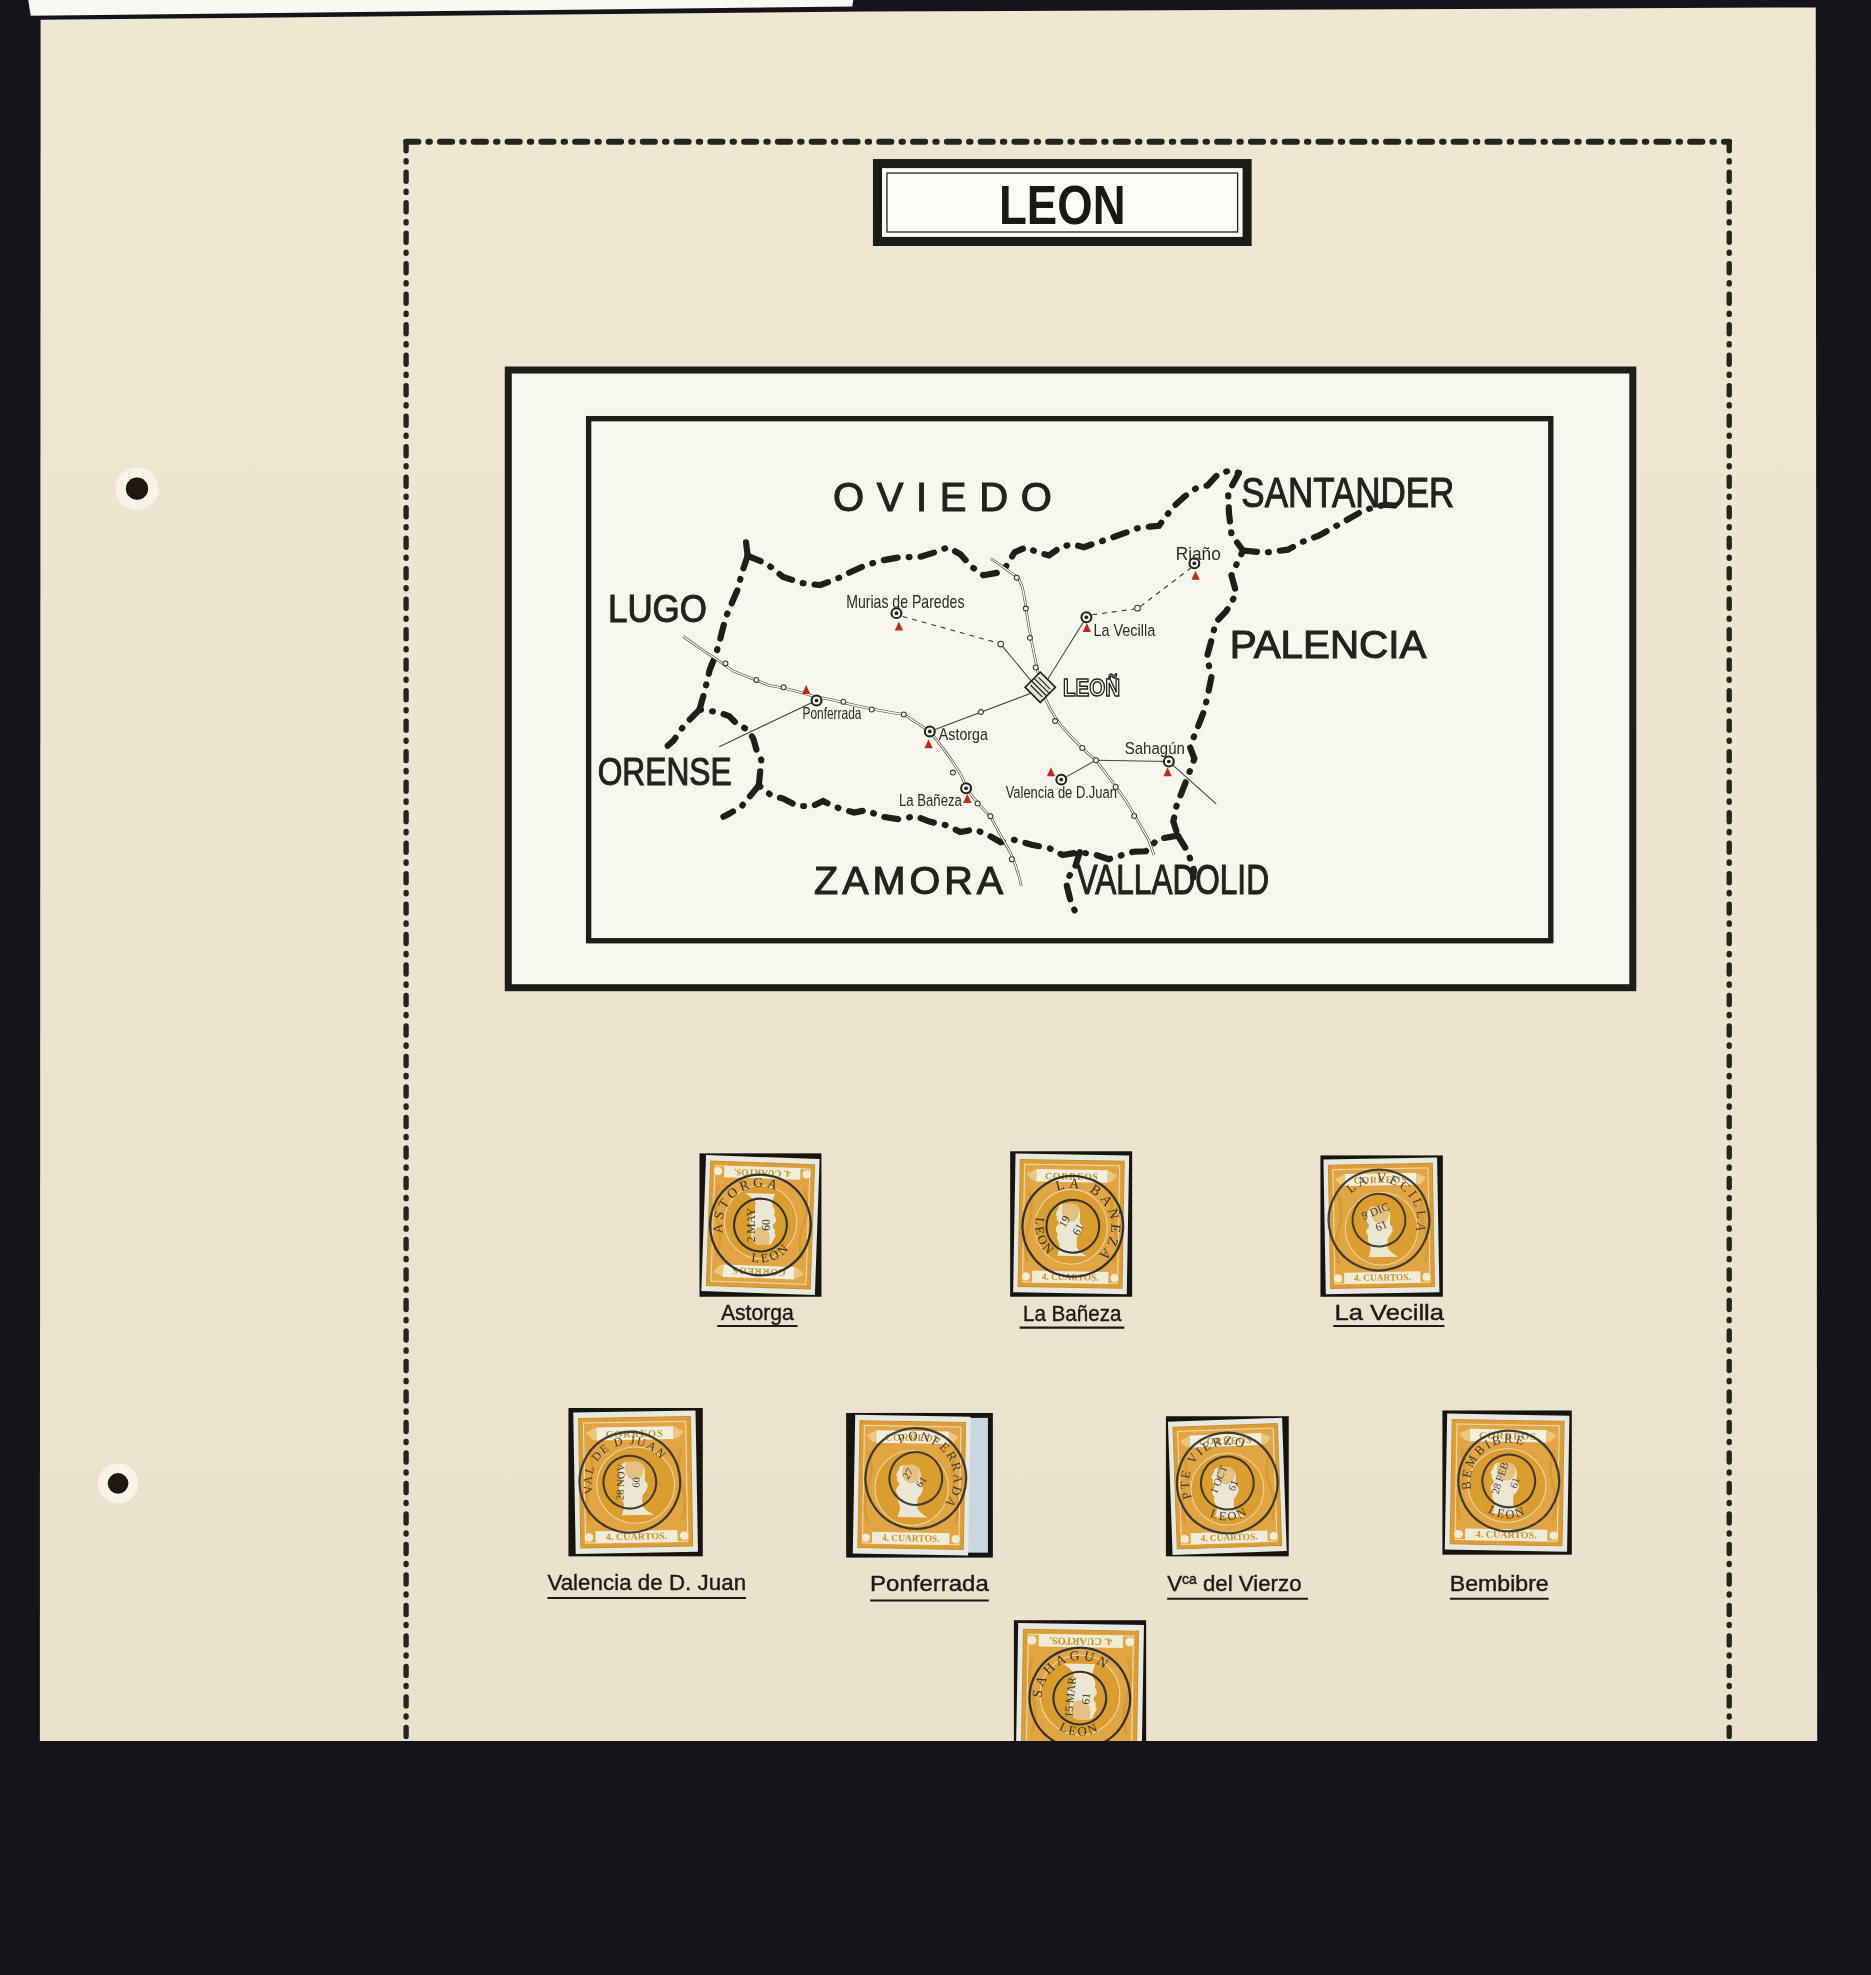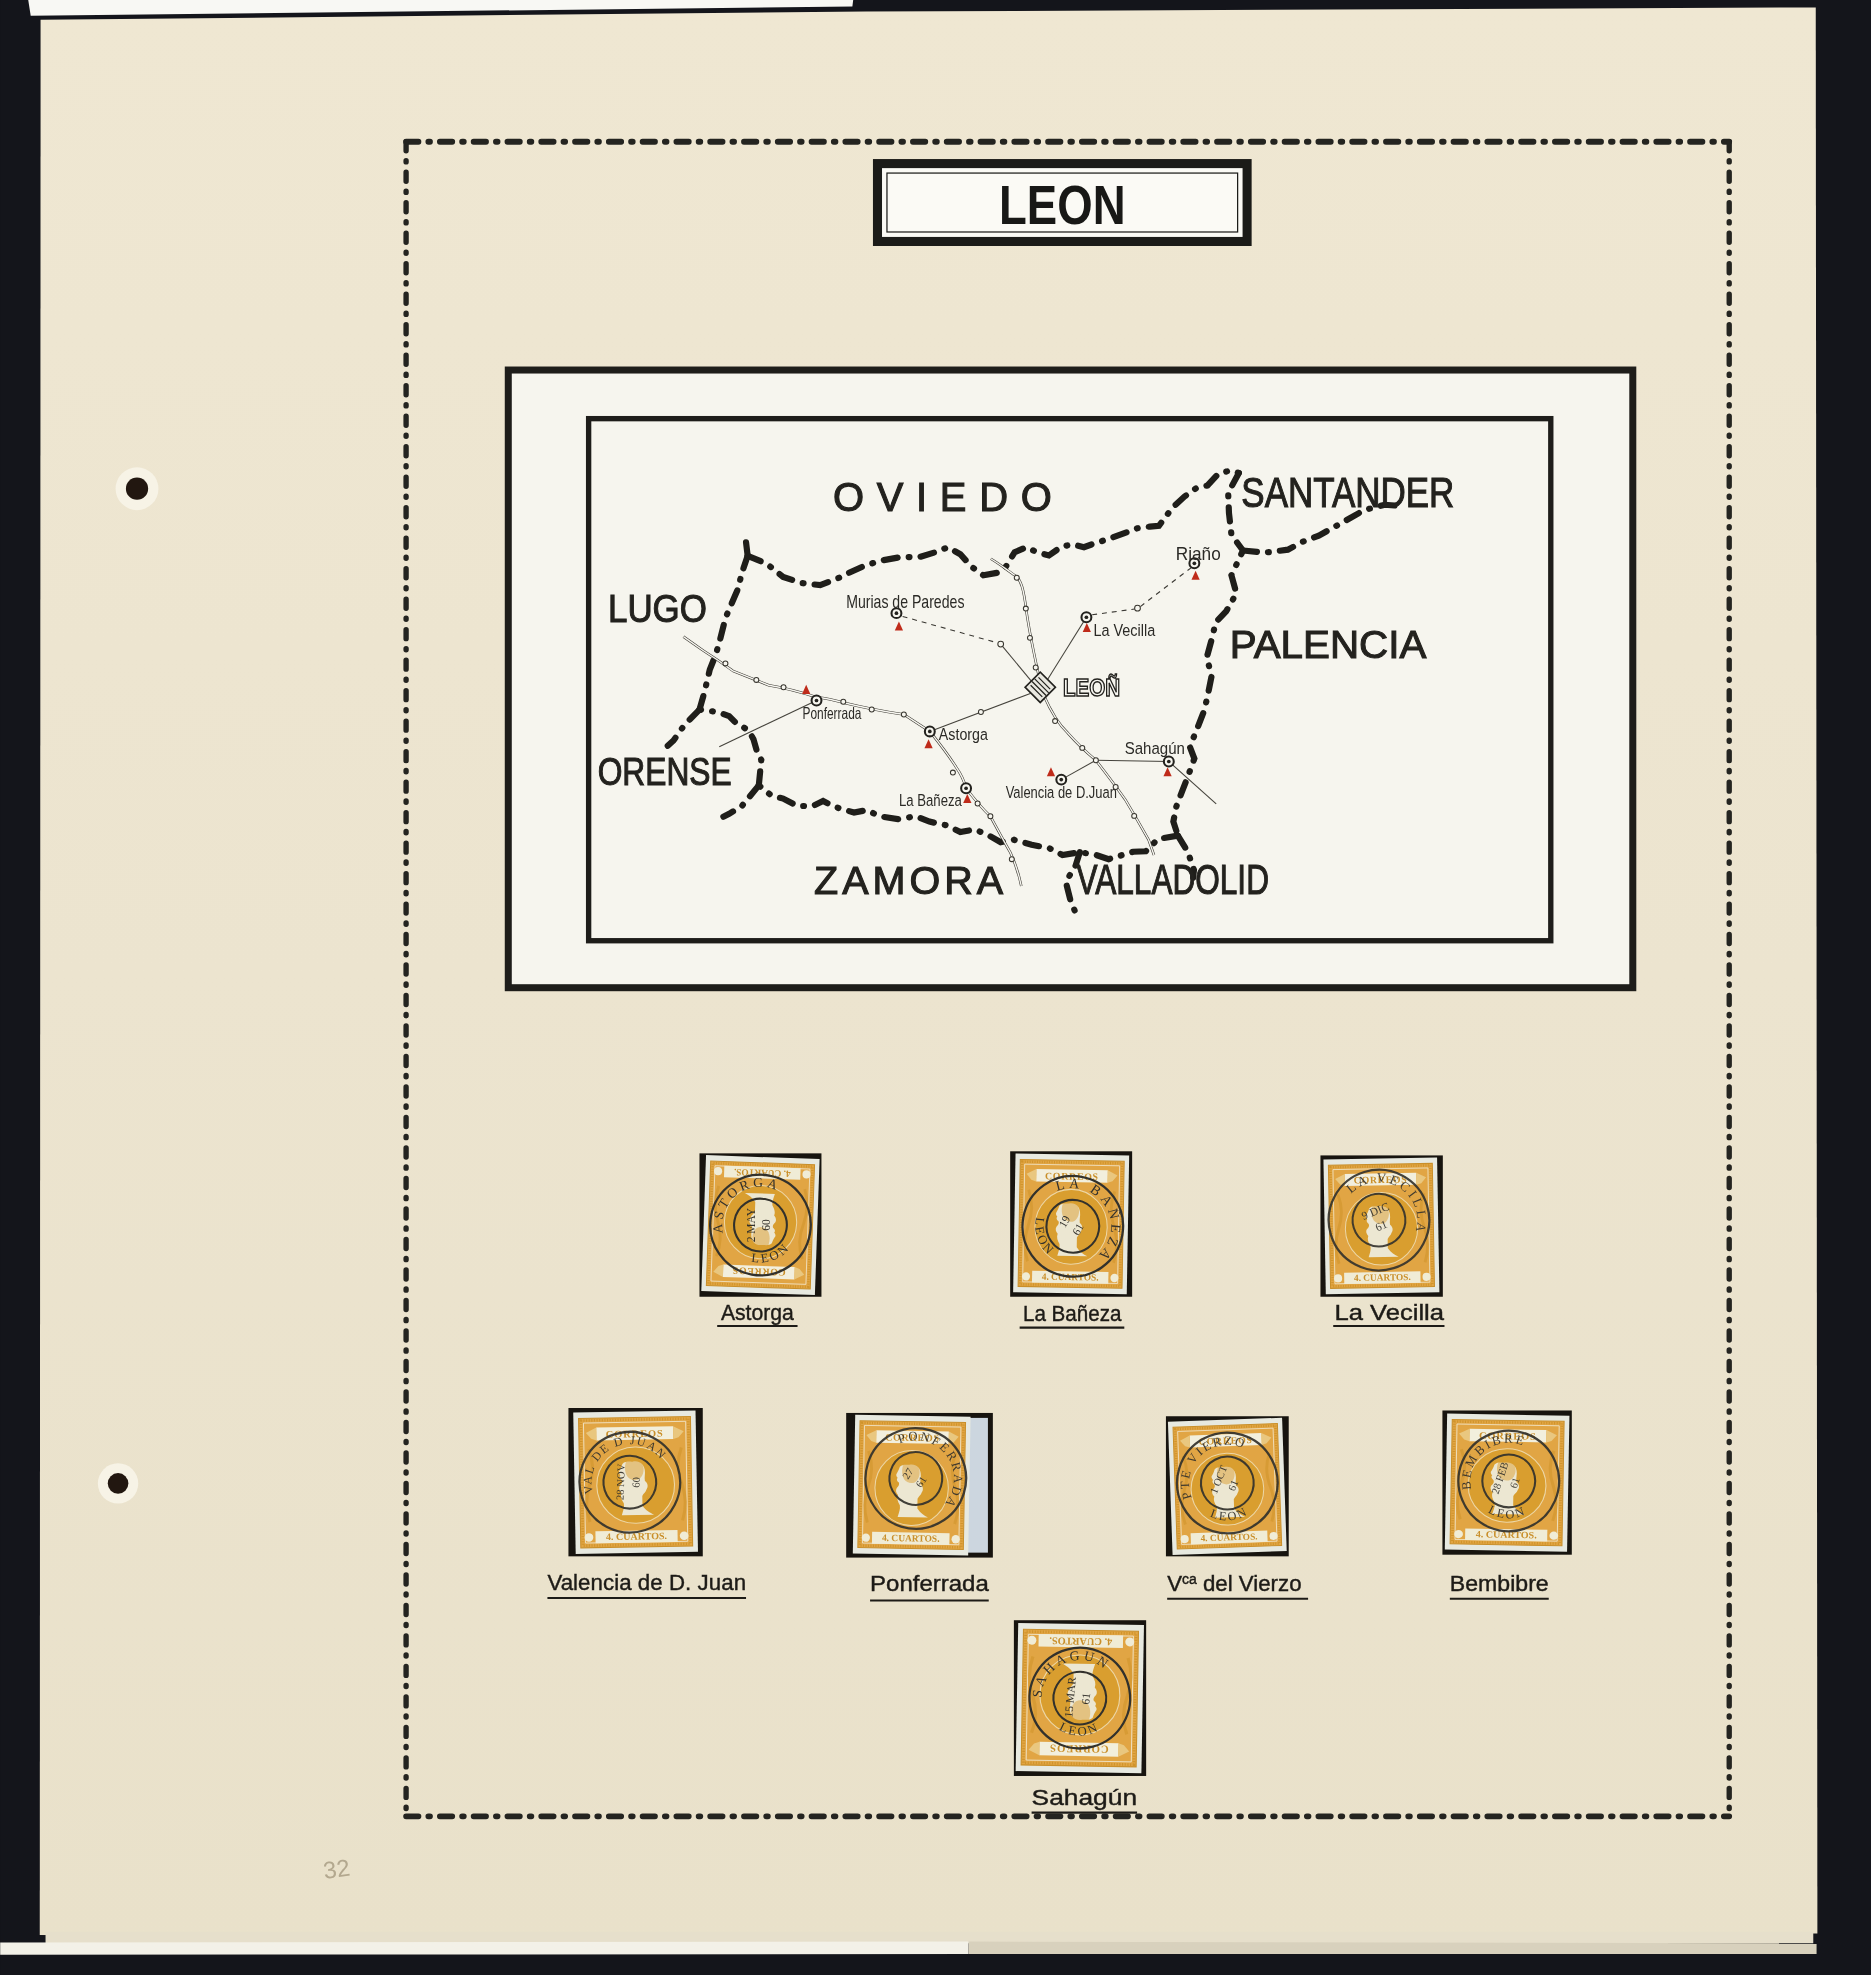--- a/index.html
+++ b/index.html
@@ -1,16 +1,16 @@
 <!DOCTYPE html>
 <html style="font-size:6.6px"><head>
 <meta charset="utf-8">
 <style>
 html,body{margin:0;padding:0;background:#14141a;}
-#wrap{position:relative;width:1872px;height:1975px;overflow:hidden;font-family:"Liberation Sans",sans-serif;}
+#wrap{position:relative;width:1872px;height:1741px;overflow:hidden;font-family:"Liberation Sans",sans-serif;}
 svg{display:block;}
 .prov{font-family:"Liberation Sans",sans-serif;font-weight:normal;fill:#23221e;stroke:#23221e;stroke-width:2.6;}
 .town{font-family:"Liberation Sans",sans-serif;fill:#2b2a26;}
 .cap{font-family:"Liberation Sans",sans-serif;fill:#1d1b17;stroke:#1d1b17;stroke-width:1.0;}
 </style>
 </head>
 <body>
 <div id="wrap">
 <svg width="1872" height="1975" viewBox="0 0 4542 4793" xmlns="http://www.w3.org/2000/svg">
 <defs>

